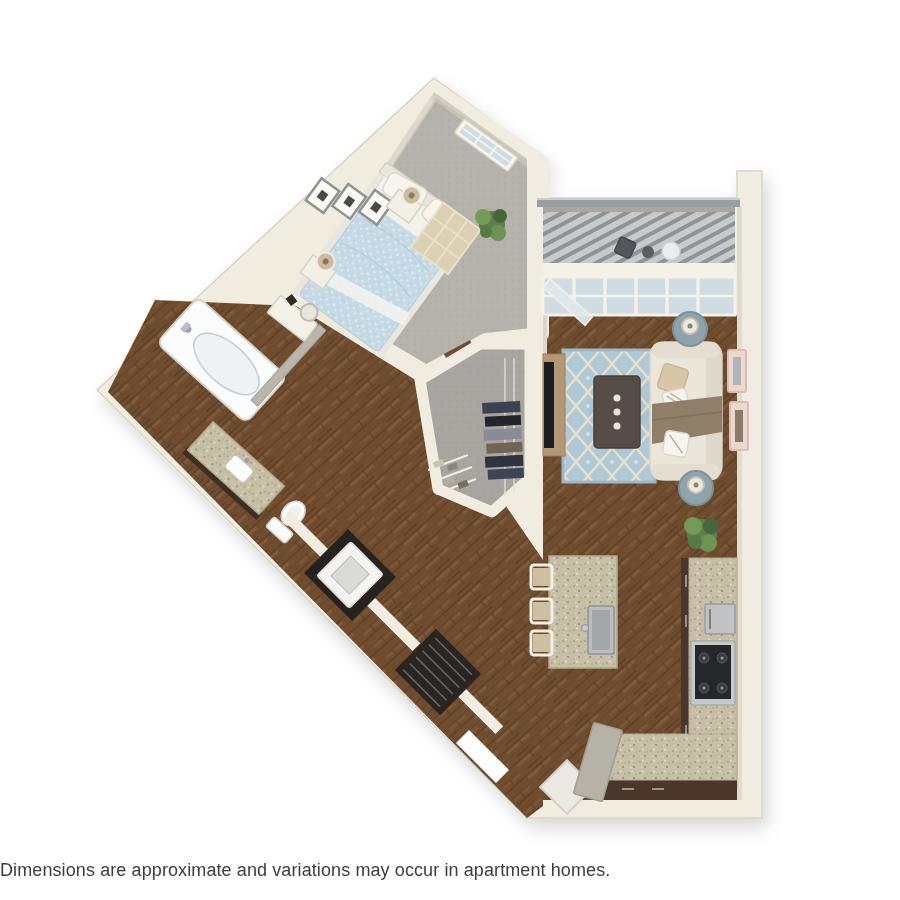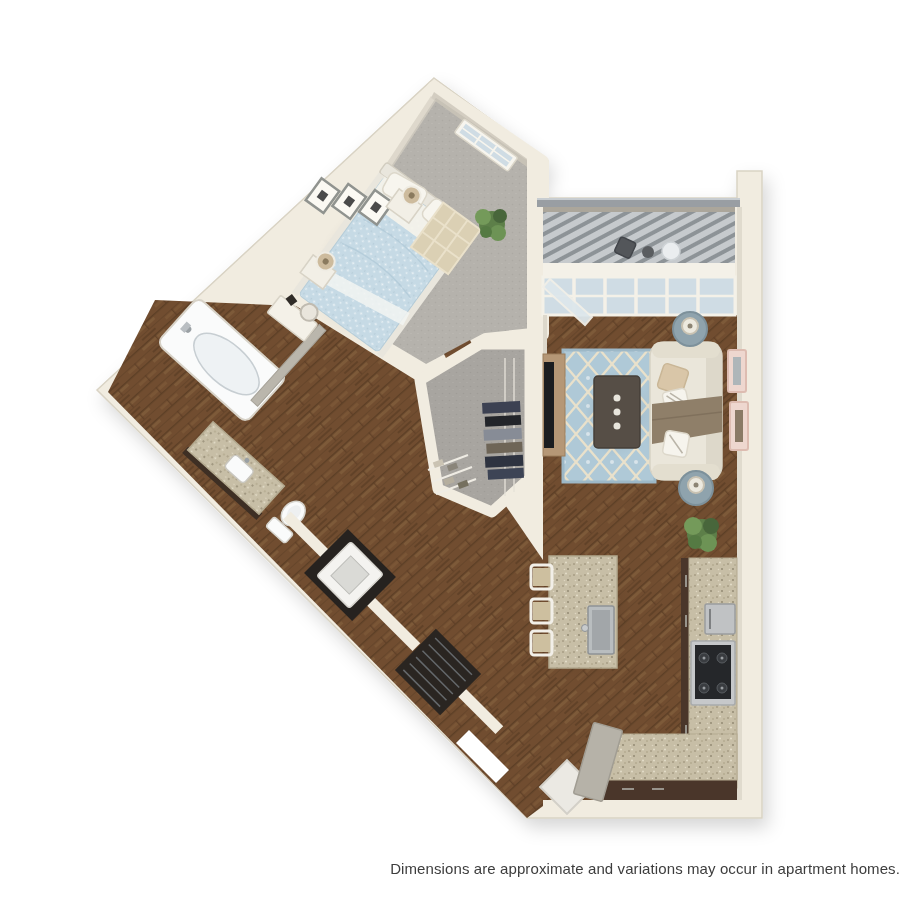--- a/index.html
+++ b/index.html
@@ -1,20 +1,20 @@
 <!DOCTYPE html>
 <html style="--bg: #ffffff; --caption: #3d3d3d; --wall: #f1ece0; --wall_edge: #d9d3c4; --wall_face: #e0dbce; --wall_face_dark: #aba69b; --carpet: #b5b2ac; --carpet_dark: #a8a5a0; --wood: #714d30; --wood_dark: #5c3f26; --wood_light: #8a6742; --granite: #c7bea6; --cabinet: #4a362a; --rug: #afc9d7; --rug_line: #e9e1cb; --duvet: #c6dae5; --sofa: #eae6da; --glass: #cfdce4; --deck: #c6cacd; --slat: #8d9397; --railing: #999ea3; --steel: #b9bdbf; --fixture: #fafbfb; --plant: #5d7f49;"><head>
 <meta charset="utf-8">
 <style>
   html,body{margin:0;padding:0;background:var(--bg,#ffffff);}
   .stage{position:relative;width:900px;height:900px;background:var(--bg,#ffffff);overflow:hidden;
          font-family:"Liberation Sans","DejaVu Sans",sans-serif;}
   .plan-svg{position:absolute;left:0;top:0;}
-  .caption{position:absolute;left:0;right:0;top:860px;text-align:right;
-           font-size:15px;color:var(--caption,#3d3d3d);letter-spacing:.1px;}
+  .caption{position:absolute;left:0;right:0;top:860px;text-align:left;
+           font-size:18px;color:var(--caption,#3d3d3d);letter-spacing:.1px;}
 </style>
 </head>
 <body>
 
 <div class="stage">
 
 <svg class="plan-svg" width="900" height="900" viewBox="0 0 900 900">
   <defs>
     <filter id="planShadow" x="-15%" y="-15%" width="130%" height="130%">
       <feDropShadow dx="5" dy="9" stdDeviation="9" flood-color="#000000" flood-opacity="0.16"></feDropShadow>

